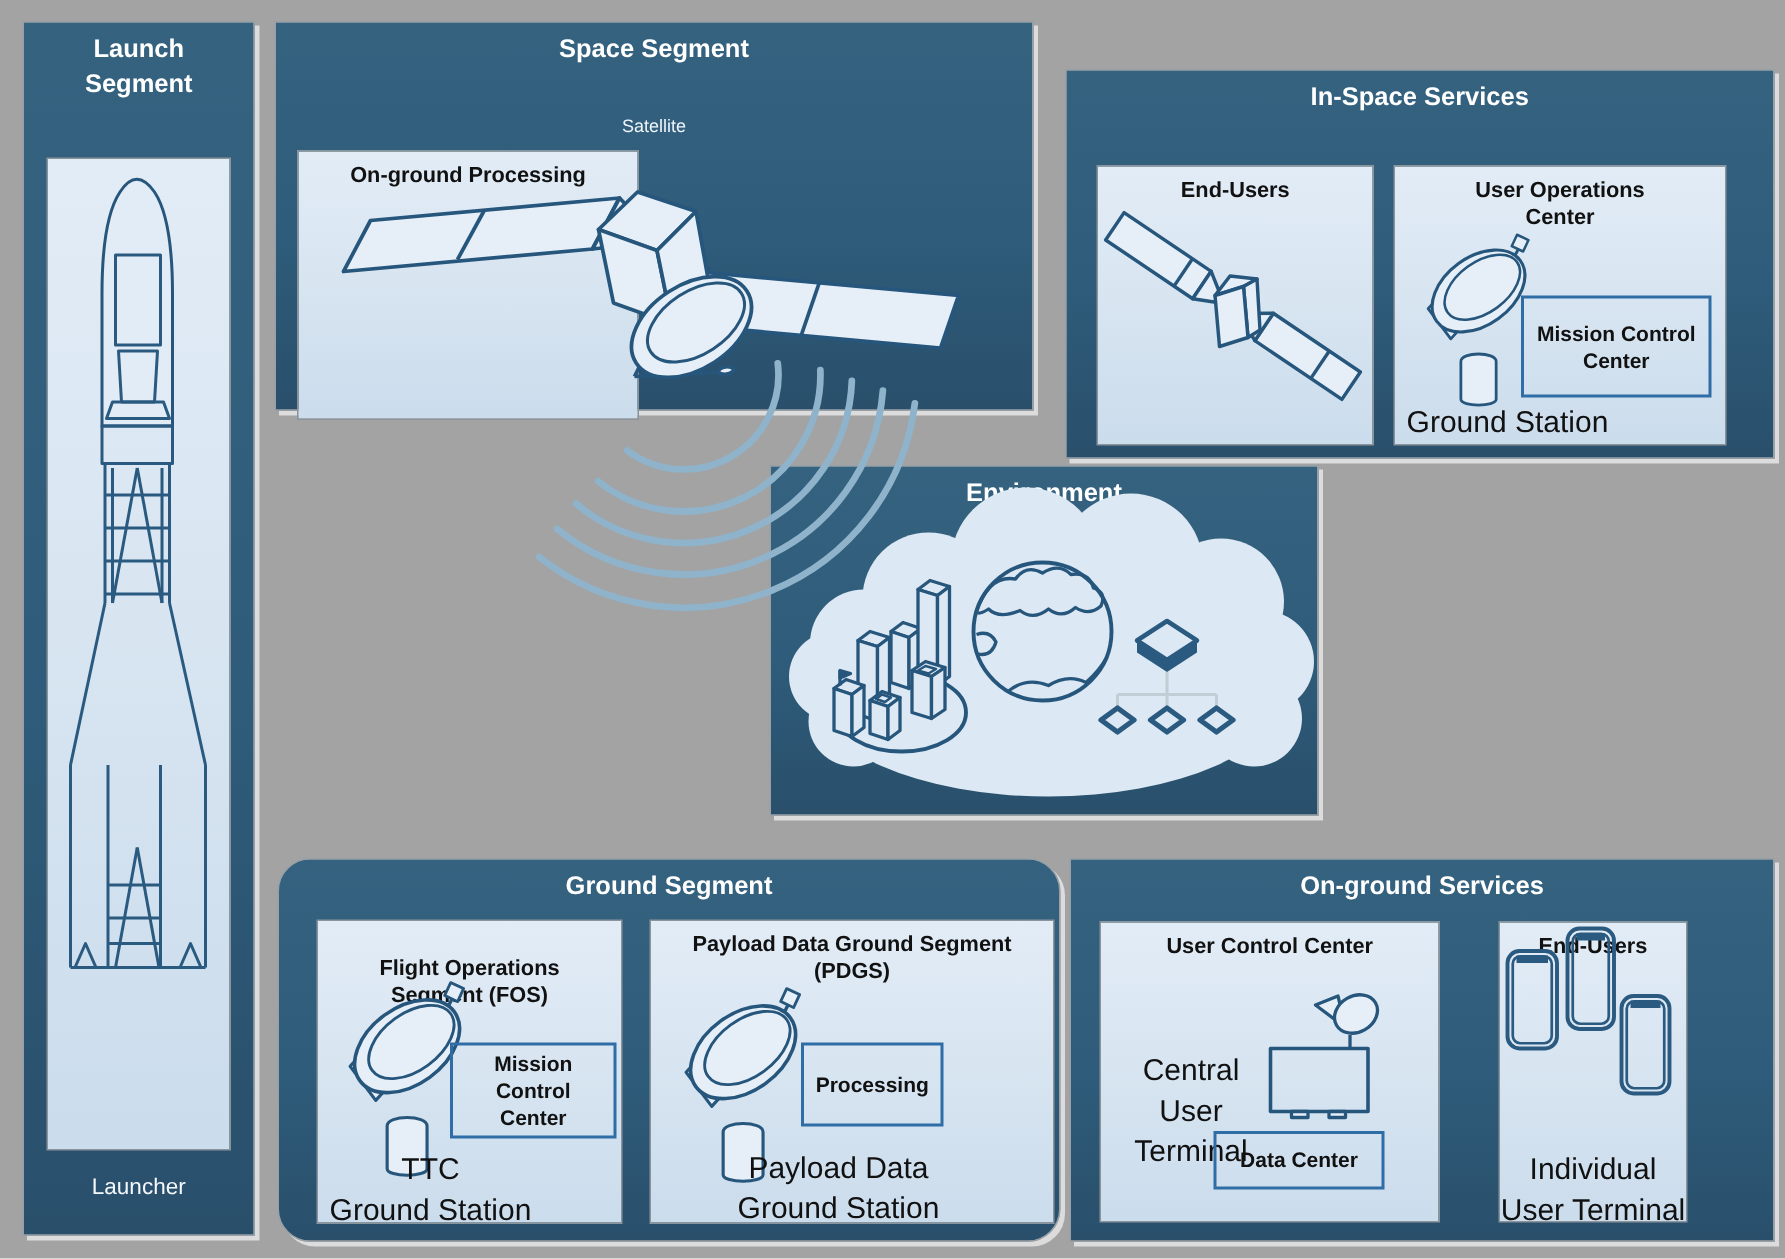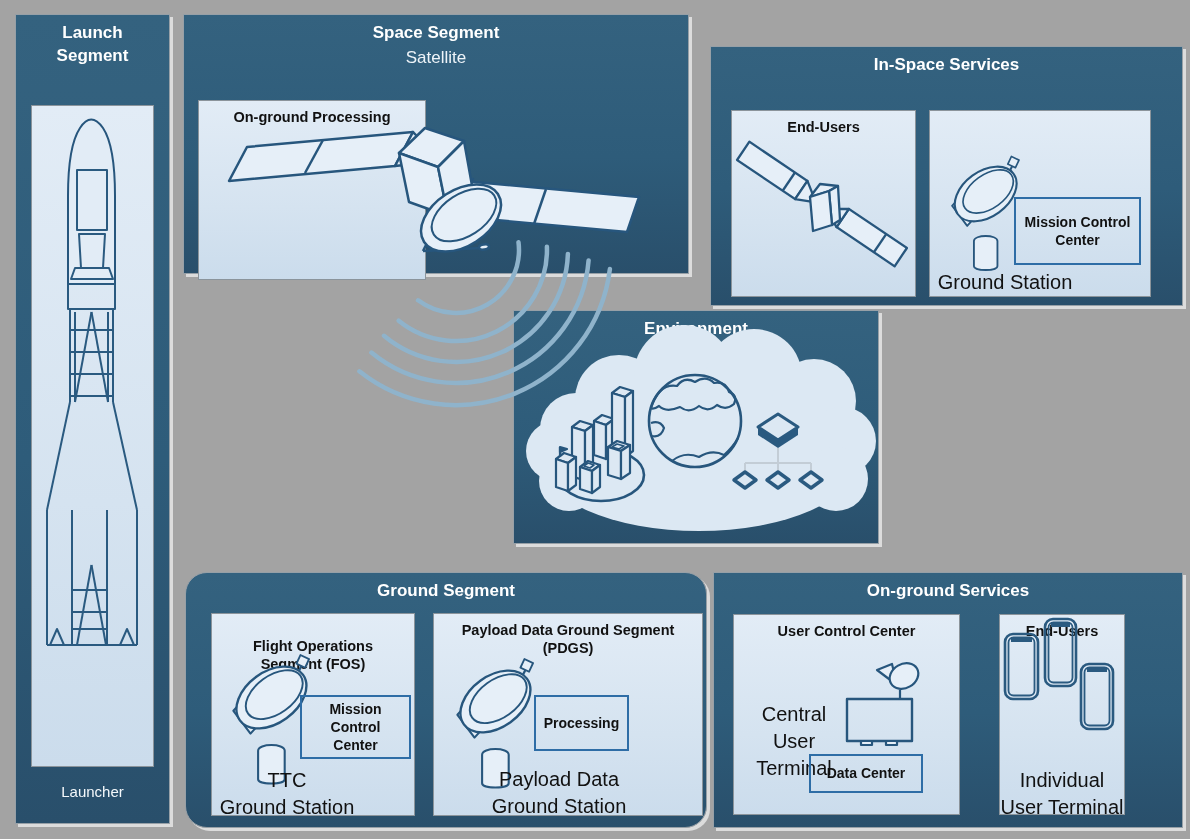--- a/index.html
+++ b/index.html
@@ -1,21 +1,21 @@
 <!DOCTYPE html>
 <html><head>
 <meta charset="utf-8">
 <style>
   html,body{margin:0;padding:0;background:#fff;}
   #stage{position:relative;width:1190px;height:839px;background:#a3a3a3;overflow:hidden;
          font-family:Liberation Sans, sans-serif;color:#161616;padding-left:48px;}
   .panel{position:absolute;background:linear-gradient(180deg,#34627f 0%,#2e5c7a 55%,#294f6b 100%);
          border:1px solid #97a0a7;box-shadow:3px 3px 0 #dcdcdc;}
   .panel-title{text-align:center;font-weight:bold;color:#ffffff;font-size:17px;padding-top:7px;line-height:1.35;}
-  .panel-sub{text-align:center;color:#eef4f9;font-size:17px;padding-top:3px;}
+  .panel-sub{text-align:center;color:#eef4f9;font-size:12px;padding-top:3px;margin-top:29px;}
   .lightbox{position:absolute;background:linear-gradient(180deg,#e2ecf6 0%,#d5e3f0 60%,#cbdcec 100%);
             border:1px solid #8b949b;}
   .box-title{text-align:center;font-weight:bold;font-size:14.5px;line-height:1.25;padding-top:7px;color:#111;}
   .sub-box{position:absolute;border:2px solid #2e6da6;display:flex;align-items:center;justify-content:center;
            text-align:center;font-weight:bold;font-size:14px;line-height:1.3;color:#111;}
   .lbl{position:absolute;text-align:center;font-size:20px;line-height:1.35;color:#111;white-space:pre-line;}
   .white-lbl{position:absolute;text-align:center;font-size:15px;color:#f4f8fb;width:100%;}
   svg{position:absolute;overflow:visible;}
   .art{stroke:#27567d;fill:#e2ecf6;}
 </style>
@@ -104,20 +104,21 @@
             <line x1="70" y1="-11" x2="70" y2="11"></line>
             <path d="M25,-11 L25,11 L6,2 Z"></path>
           </g>
           <path d="M78,61 L88,48 L106,50 L97,55 Z"></path>
           <path d="M97,55 L106,50 L108,84 L100,89 Z"></path>
           <path d="M78,61 L97,55 L100,89 L81,95 Z"></path>
         </g>
       </svg>
     </div>
     <div class="lightbox" style="left:218px;top:63px;width:220px;height:185px;">
+      <div class="box-title" style="max-width:150px;margin:0 auto;">User Operations Center</div>
       <svg style="left:2px;top:41px;" width="120" height="125" viewBox="0 0 100 125">
         <use href="#gs-dish" transform="scale(0.84)"></use>
       </svg>
       <div class="sub-box" style="left:84px;top:86px;width:123px;height:64px;">
         <span style="max-width:110px;">Mission Control Center</span>
       </div>
       <div class="lbl" style="left:0;top:158px;width:150px;">Ground Station</div>
     </div>
   </div>
 

